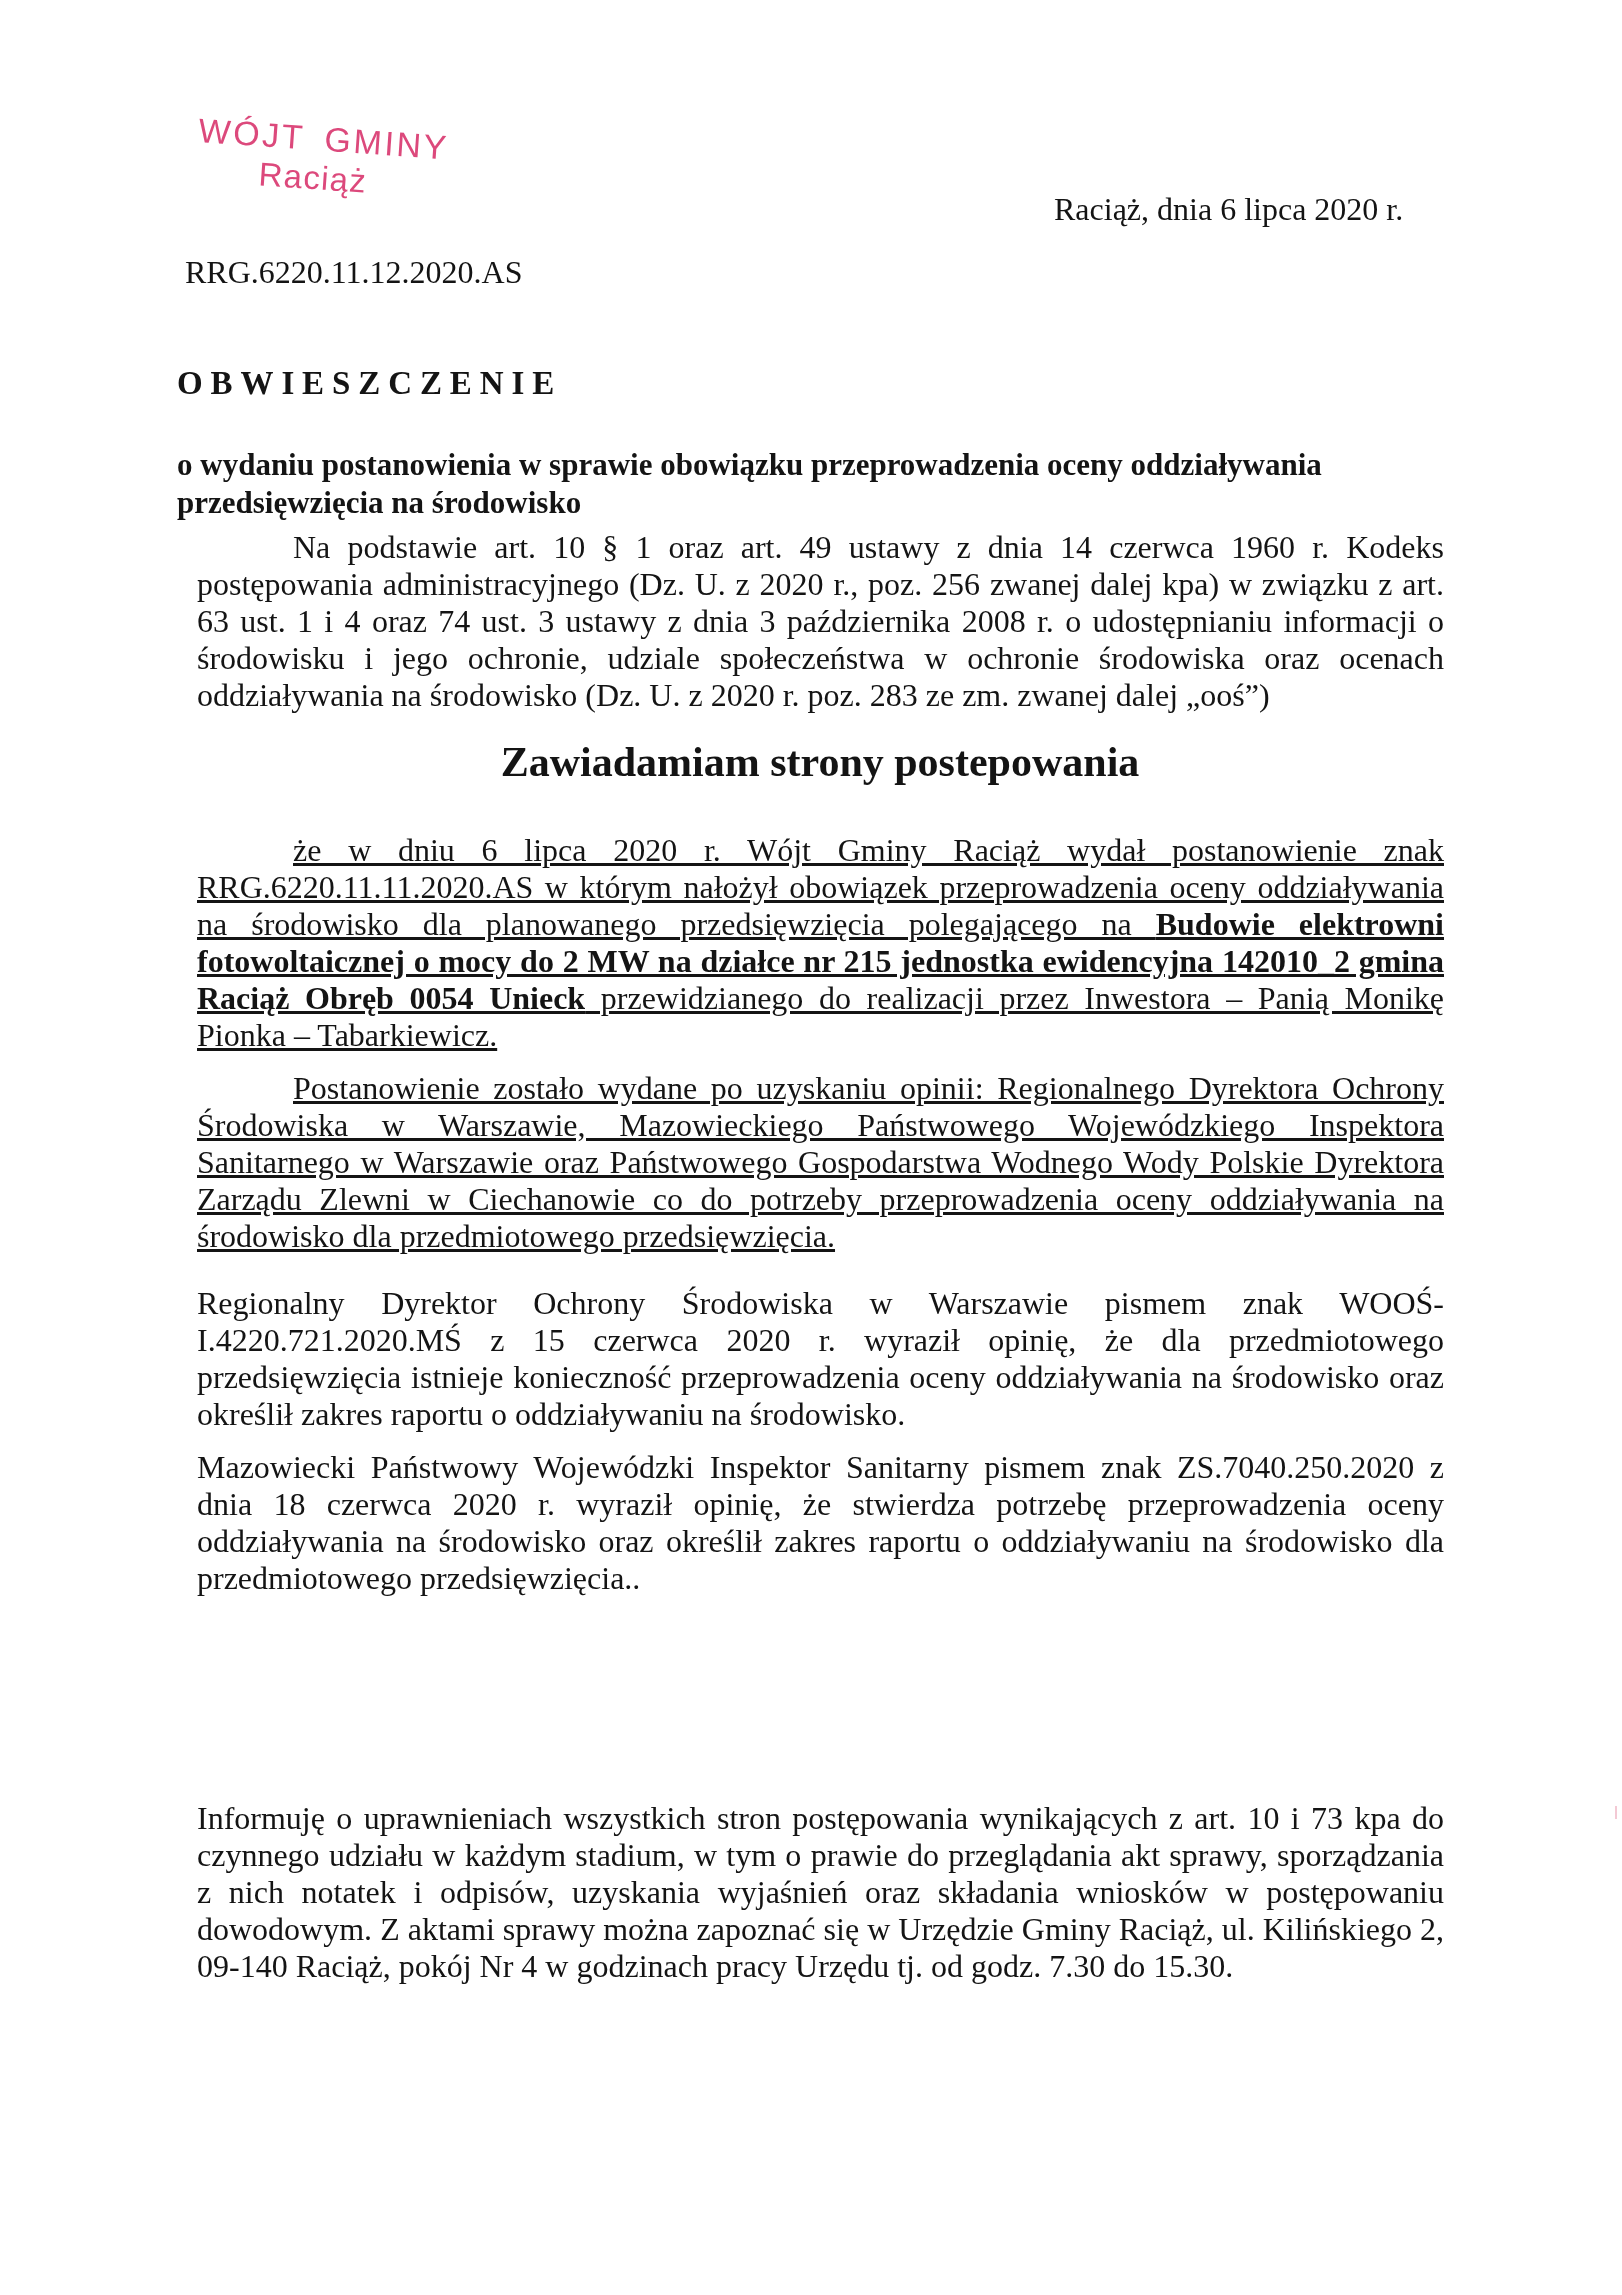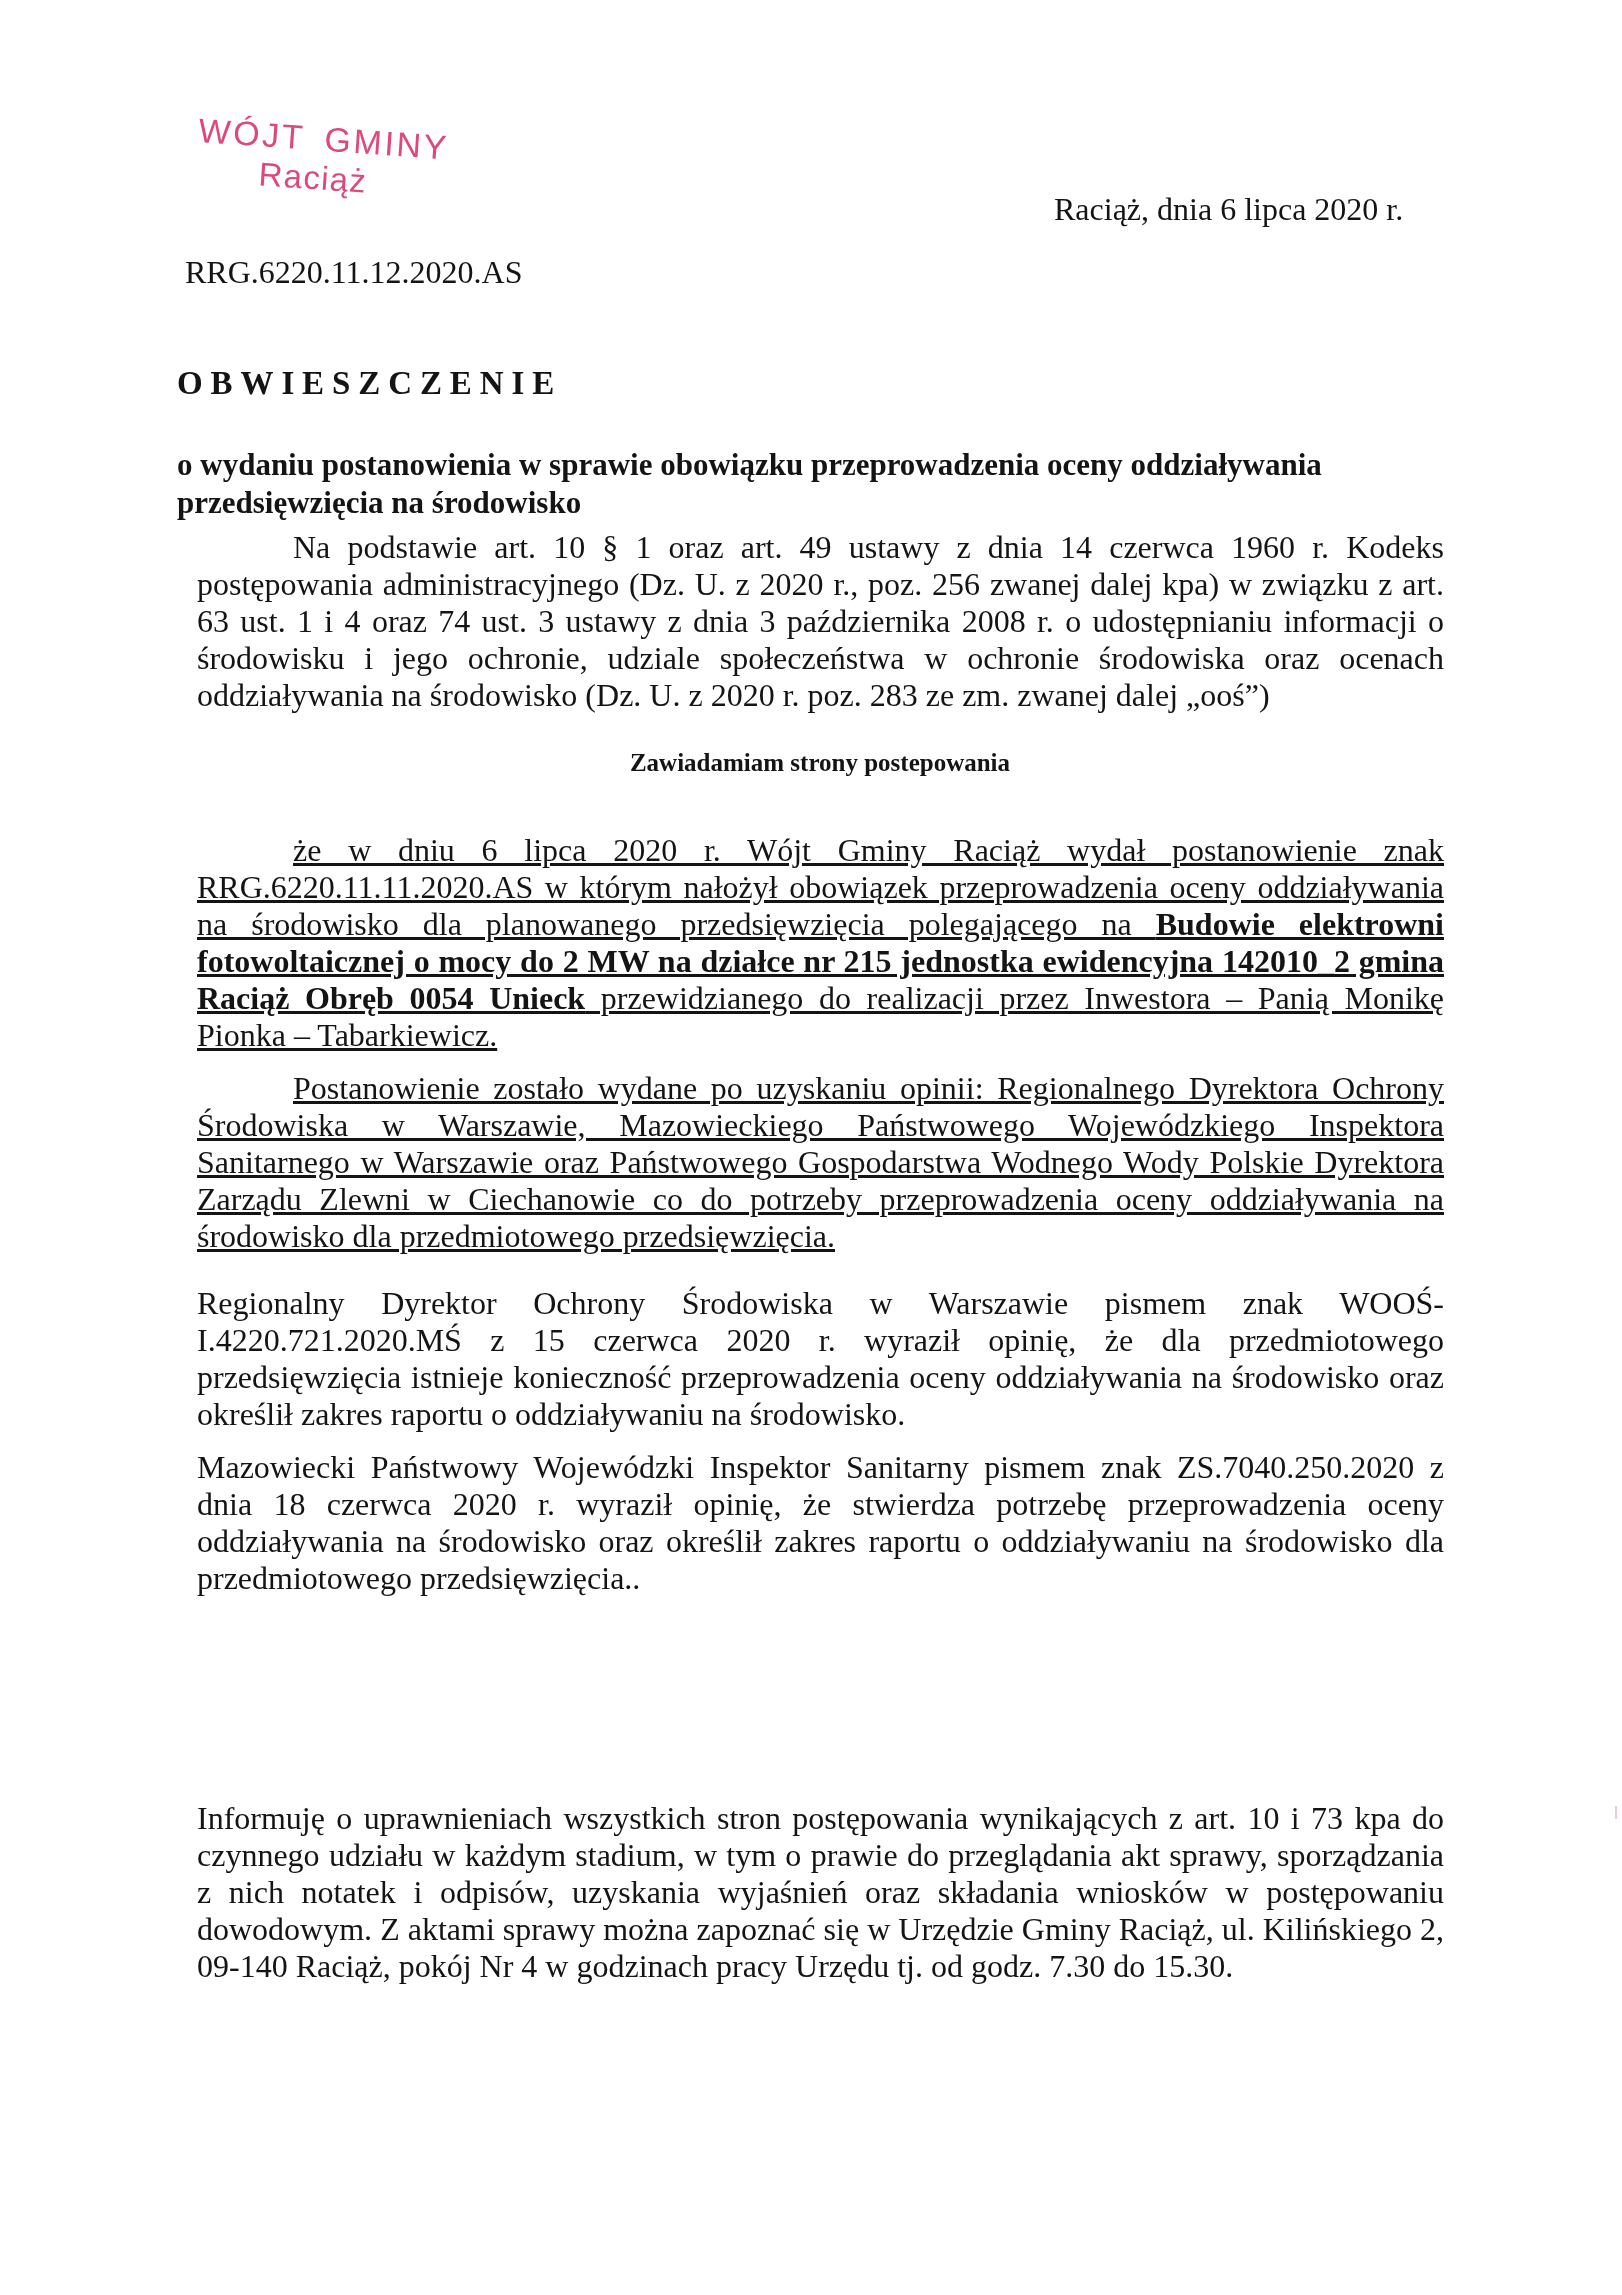--- a/index.html
+++ b/index.html
@@ -93,21 +93,21 @@
     }
     .indent { text-indent: 96px; }
     .p { margin: 16px; }
     .section-heading {
       position: absolute;
       left: 177px;
       width: 1286px;
       top: 743px;
       text-align: center;
       font-weight: bold;
-      font-size: 25px;
+      font-size: 42px;
       line-height: 39px;
     }
     b { font-weight: bold; }
     .margin-mark {
       position: absolute;
       left: 1615px;
       top: 1806px;
       width: 2px;
       height: 13px;
       background: #f3c9d4;

